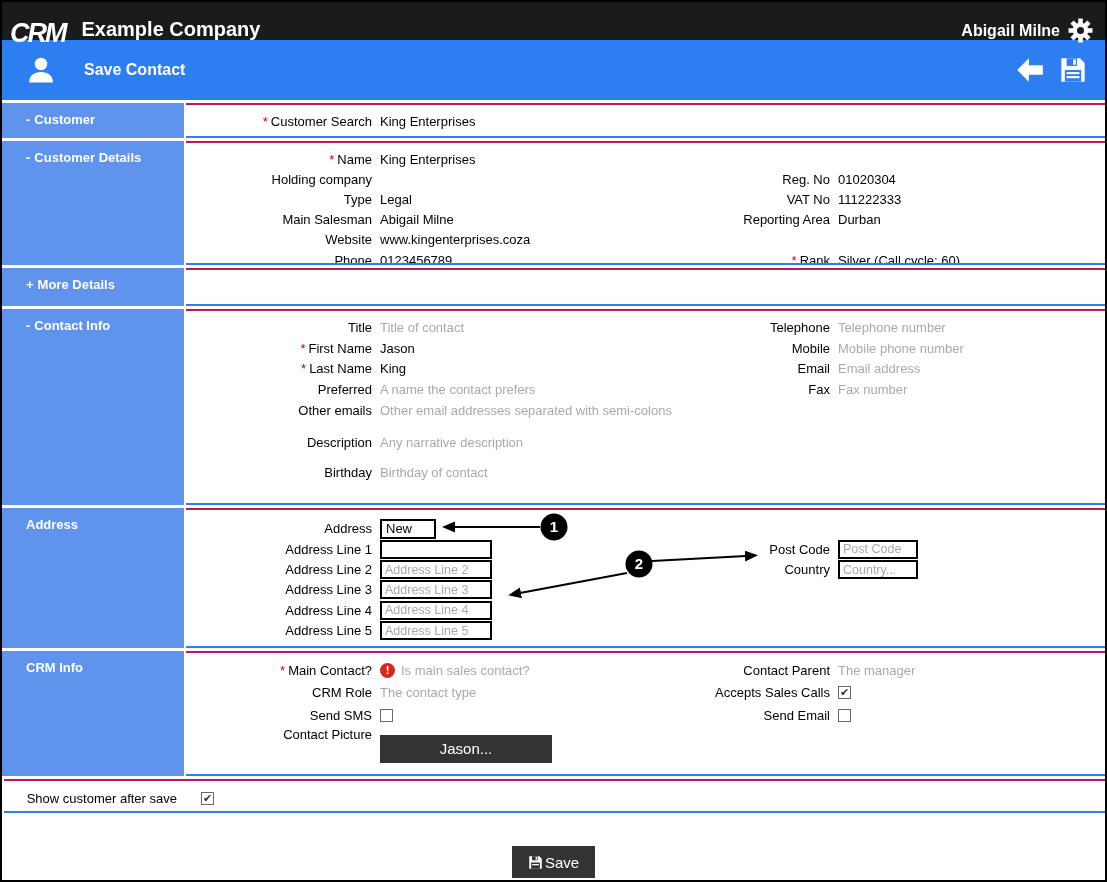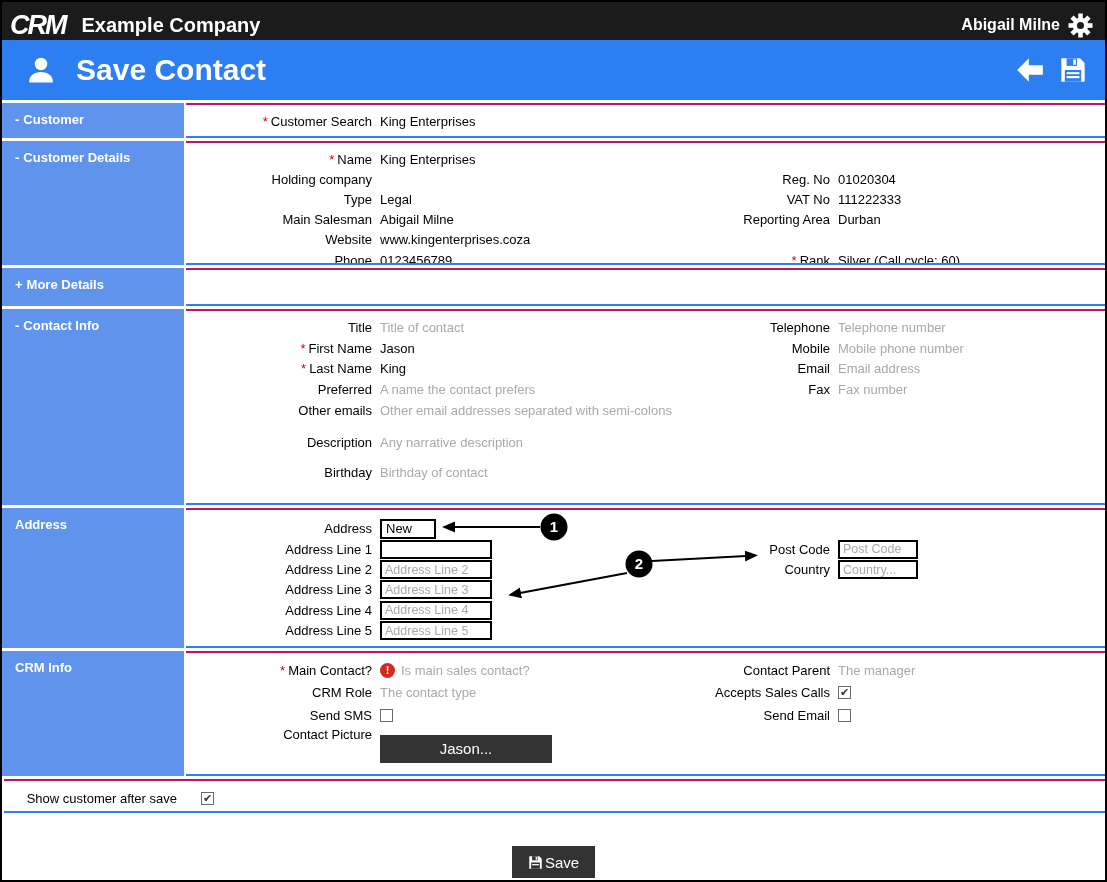--- a/index.html
+++ b/index.html
@@ -1,34 +1,34 @@
 <!DOCTYPE html>
 <html><head>
 <meta charset="utf-8">
 <style>
 *{margin:0;padding:0;box-sizing:border-box}
 html,body{background:#9a9a9a}
 body{font-family:"Liberation Sans",sans-serif}
 .page{position:relative;width:1107px;height:882px;border:2px solid #000;background:#fff;overflow:hidden;margin:0 auto}
 
-.topbar{height:38px;background:#1b1b1b;display:flex;align-items:center;padding:8px 12px 0 8px;color:#fff}
+.topbar{height:38px;background:#1b1b1b;display:flex;align-items:flex-start;padding:16px 12px 0 8px;color:#fff}
 .logo{font-size:27px;font-weight:bold;font-style:italic;letter-spacing:-2px;margin-right:16px}
 .company{font-size:20px;font-weight:bold}
 .topbar-right{margin-left:auto;display:flex;align-items:center;gap:8px}
 .user{font-size:16px;font-weight:bold}
 .gear,.person,.hicon{display:flex;align-items:center}
 
 .appheader{height:60px;background:#2d7ef0;display:flex;align-items:center;color:#fff;padding:0 18px}
 .person{margin-left:6px}
-.apptitle{font-size:30px;font-weight:bold;margin-left:20px}
+.apptitle{font-size:16px;font-weight:bold;margin-left:28px}
 .appicons{margin-left:auto;display:flex;align-items:center;gap:14px}
 
 .sections{padding-top:3px}
 .sec{display:flex;margin-bottom:3px}
-.sec aside{width:182px;background:#6094ec;color:#fff;font-size:13px;font-weight:bold;padding:9px 6px 0 13px;cursor:pointer}
+.sec aside{width:182px;background:#6094ec;color:#fff;font-size:13px;font-weight:bold;padding:9px 6px 0 24px;cursor:pointer}
 .pfx{margin-right:4px}
 .pfx:empty{margin-right:0}
 .sec .main{flex:1;margin-left:2px;background:#fff;border-top:2px solid #be185d;border-bottom:2px solid #2d7ef0;position:relative;font-size:13px;overflow:hidden}
 .col-l{padding-top:6px}
 .col-r{position:absolute;top:0;left:376px;right:0;padding-top:6px}
 .row{display:flex;align-items:center;height:20.4px;white-space:nowrap}
 .lab{width:194px;flex:none;text-align:right;padding-right:8px;color:#000}
 .col-r .lab{width:276px}
 .val{color:#000}
 .ph{color:#a9a9a9}

